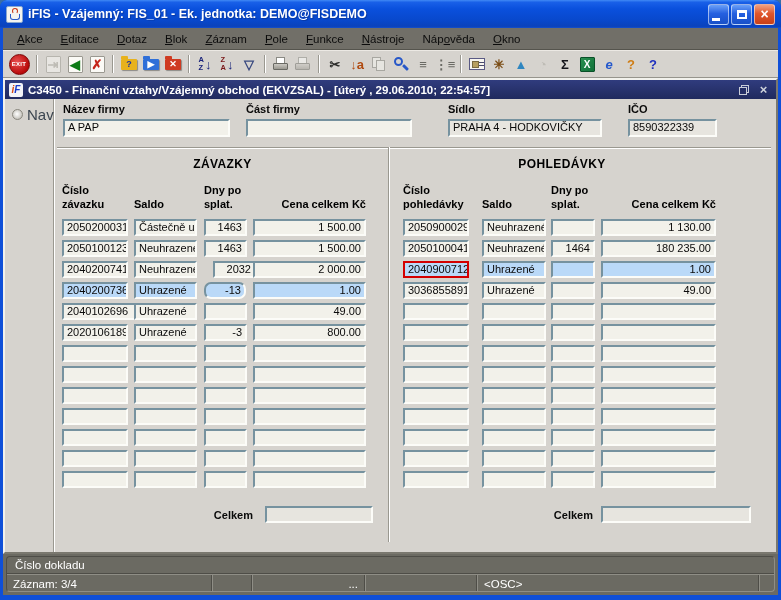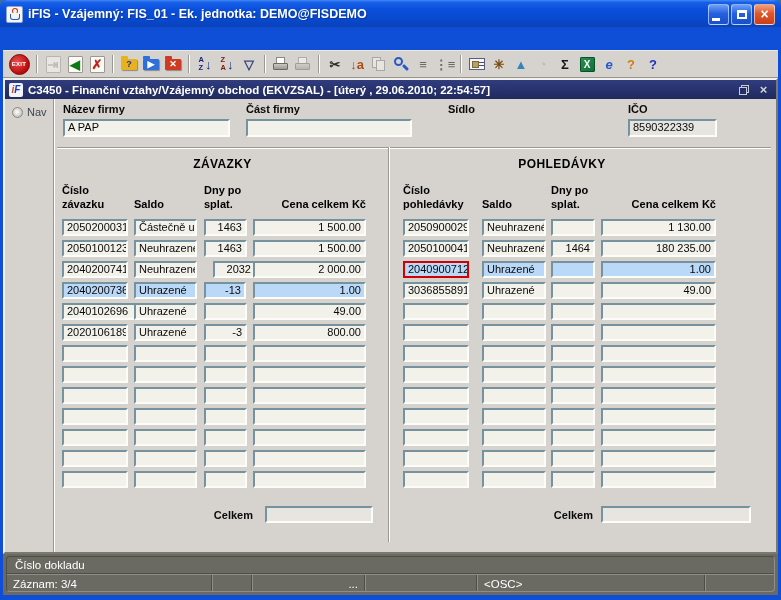--- a/index.html
+++ b/index.html
@@ -61,21 +61,21 @@
   .mdi-btn{width:17px;height:15px;display:flex;align-items:center;justify-content:center;margin-left:3px}
   .rst{position:relative;width:10px;height:10px}
   .rst::before{content:"";position:absolute;right:0;top:0;width:6px;height:6px;border:1px solid #c8ccd8}
   .rst::after{content:"";position:absolute;left:0;bottom:0;width:6px;height:6px;border:1px solid #c8ccd8;background:#242e66}
   .mdi-btn.xm{color:#d0d4dc;font-weight:bold;font-size:13px;line-height:1}
 
   .mdi-body{position:relative;height:453px;background:#d6d3ce}
   .sidebar{position:absolute;left:0;top:0;width:50px;height:453px;background:#d6d3ce;box-shadow:inset -1px 0 0 #fff,inset -2px 0 0 #9a9890}
   .nav-radio{position:absolute;left:7px;top:7px;display:flex;align-items:center;gap:4px}
   .nav-radio .rb{width:11px;height:11px;border-radius:50%;background:radial-gradient(circle at 4px 4px,#fff,#d0cec8 60%,#a8a6a0);border:1px solid #8a887f}
-  .nav-radio .nl{font-size:11px;color:#3c4650}
+  .nav-radio .nl{font-size:15px;color:#3c4650}
 
   .flabel{position:absolute;font-size:11px;font-weight:bold;color:#0a0a0a;white-space:nowrap}
   .fld{position:absolute;height:17px;background:#f2f1ea;border:2px solid;border-color:#76929f #fcfcf8 #fcfcf8 #76929f;font-size:11px;line-height:13px;padding:0 3px;color:#0a0a0a;white-space:nowrap;overflow:hidden}
   .hfld{height:18px}
   .gray{background:#e7e5df}
   .hl{background:#bad9f8}
   .focus{border:2px solid #d40000}
   .ar{text-align:right}
 
   .hline{position:absolute;left:52px;top:48px;width:714px;height:2px;border-top:1px solid #9a9890;border-bottom:1px solid #fff}
@@ -114,20 +114,32 @@
         </span>
       <span class="wbtn max">
           <i></i>
         </span>
       <span class="wbtn close">
           <span>×</span>
         </span>
     </span>
   </div>
 
+  <div class="menubar">
+      <div class="mitem"><u>A</u>kce</div>
+      <div class="mitem"><u>E</u>ditace</div>
+      <div class="mitem"><u>D</u>otaz</div>
+      <div class="mitem"><u>B</u>lok</div>
+      <div class="mitem"><u>Z</u>áznam</div>
+      <div class="mitem"><u>P</u>ole</div>
+      <div class="mitem"><u>F</u>unkce</div>
+      <div class="mitem"><u>N</u>ástroje</div>
+      <div class="mitem">Náp<u>o</u>věda</div>
+      <div class="mitem"><u>O</u>kno</div>
+    </div>
 
   <div class="toolbar">
       <div class="ticon exit">
         <span class="ex">EXIT</span>
       </div>
       <div class="tsep"></div>
       <div class="ticon doc dis">
         <span class="g" style="color:#a8a69e">⇥</span>
       </div>
       <div class="ticon doc">
@@ -250,20 +262,21 @@
           <span class="rb"></span>
           <span class="nl">Nav</span>
         </span>
       </div>
 
       <div class="flabel" style="left:58px;top:4px">Název firmy</div>
       <div class="fld hfld" style="left:58px;top:20px;width:167px">A PAP</div>
       <div class="flabel" style="left:241px;top:4px">Část firmy</div>
       <div class="fld hfld" style="left:241px;top:20px;width:166px"></div>
       <div class="flabel" style="left:443px;top:4px">Sídlo</div>
+      <div class="fld hfld gray" style="left:443px;top:20px;width:154px">PRAHA 4 - HODKOVIČKY</div>
       <div class="flabel" style="left:623px;top:4px">IČO</div>
       <div class="fld hfld gray" style="left:623px;top:20px;width:89px">8590322339</div>
 
       <div class="hline"></div>
       <div class="vline"></div>
 
       <div class="sectitle" id="ztitle">ZÁVAZKY</div>
       <div class="sectitle" id="ptitle">POHLEDÁVKY</div>
 
       <div class="chdr" style="left:57px">
@@ -308,21 +321,21 @@
           <div class="fld cell" style="left: 57px; top: 21px; width: 66px;">2050100123</div>
           <div class="fld cell" style="left: 129px; top: 21px; width: 63px;">Neuhrazené</div>
           <div class="fld cell ar" style="left: 199px; top: 21px; width: 43px;">1463</div>
           <div class="fld cell ar" style="left: 248px; top: 21px; width: 113px;">1 500.00</div>
           <div class="fld cell" style="left: 57px; top: 42px; width: 66px;">2040200741</div>
           <div class="fld cell" style="left: 129px; top: 42px; width: 63px;">Neuhrazené</div>
           <div class="fld cell ar" style="left: 208px; top: 42px; width: 43px;">2032</div>
           <div class="fld cell ar" style="left: 248px; top: 42px; width: 113px;">2 000.00</div>
           <div class="fld cell hl" style="left: 57px; top: 63px; width: 66px;">2040200736</div>
           <div class="fld cell hl" style="left: 129px; top: 63px; width: 63px;">Uhrazené</div>
-          <div class="fld cell ar hl" style="left: 199px; top: 63px; width: 42px;">-13</div>
+          <div class="fld cell ar hl" style="left: 199px; top: 63px; width: 42px; border-radius: 7px;">-13</div>
           <div class="fld cell ar hl" style="left: 248px; top: 63px; width: 113px;">1.00</div>
           <div class="fld cell" style="left: 57px; top: 84px; width: 88px;">2040102696</div>
           <div class="fld cell" style="left: 129px; top: 84px; width: 63px;">Uhrazené</div>
           <div class="fld cell ar" style="left: 199px; top: 84px; width: 43px;"></div>
           <div class="fld cell ar" style="left: 248px; top: 84px; width: 113px;">49.00</div>
           <div class="fld cell" style="left: 57px; top: 105px; width: 66px;">2020106189</div>
           <div class="fld cell" style="left: 129px; top: 105px; width: 63px;">Uhrazené</div>
           <div class="fld cell ar" style="left: 199px; top: 105px; width: 43px;">-3</div>
           <div class="fld cell ar" style="left: 248px; top: 105px; width: 113px;">800.00</div>
           <div class="fld cell" style="left: 57px; top: 126px; width: 66px;"></div>
@@ -417,19 +430,19 @@
   </div>
 
   <div class="statuspanel">
     <div class="statusbox">
       <div class="sline1">Číslo dokladu</div>
       <div class="sline2">
           <div class="scell" style="width: 205px;">Záznam: 3/4</div>
           <div class="scell" style="width: 40px;"></div>
           <div class="scell right" style="width: 113px;">...</div>
           <div class="scell" style="width: 112px;"></div>
-          <div class="scell" style="width: 228px;">&lt;OSC&gt;</div>
+          <div class="scell" style="width: 282px;">&lt;OSC&gt;</div>
           <div class="scell grow"></div>
         </div>
     </div>
   </div>
 
 </div>
 
 </body></html>

